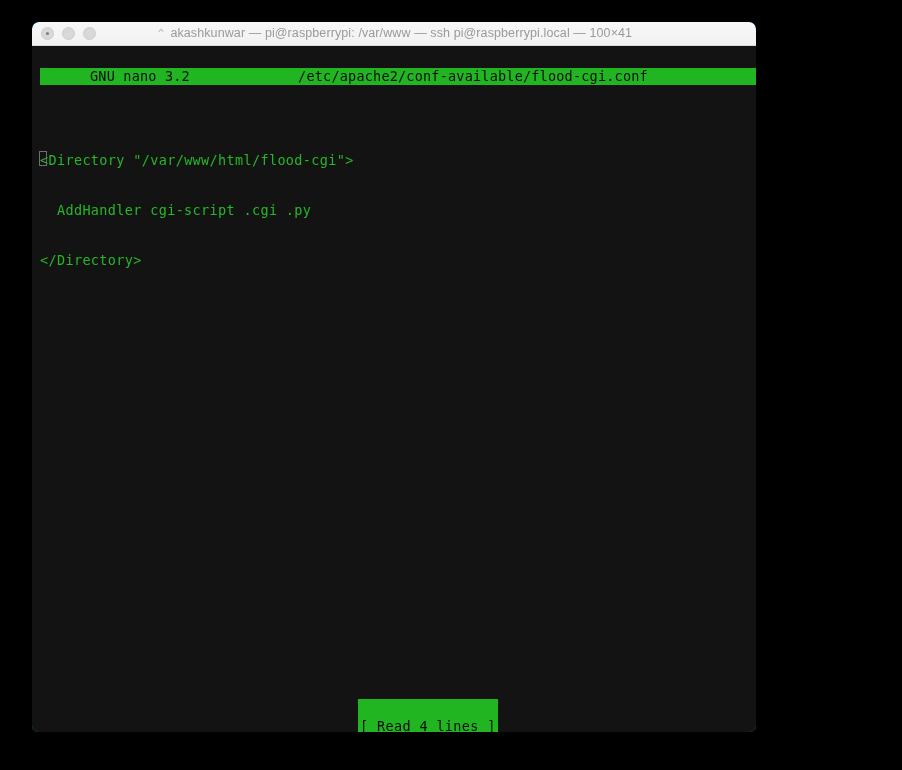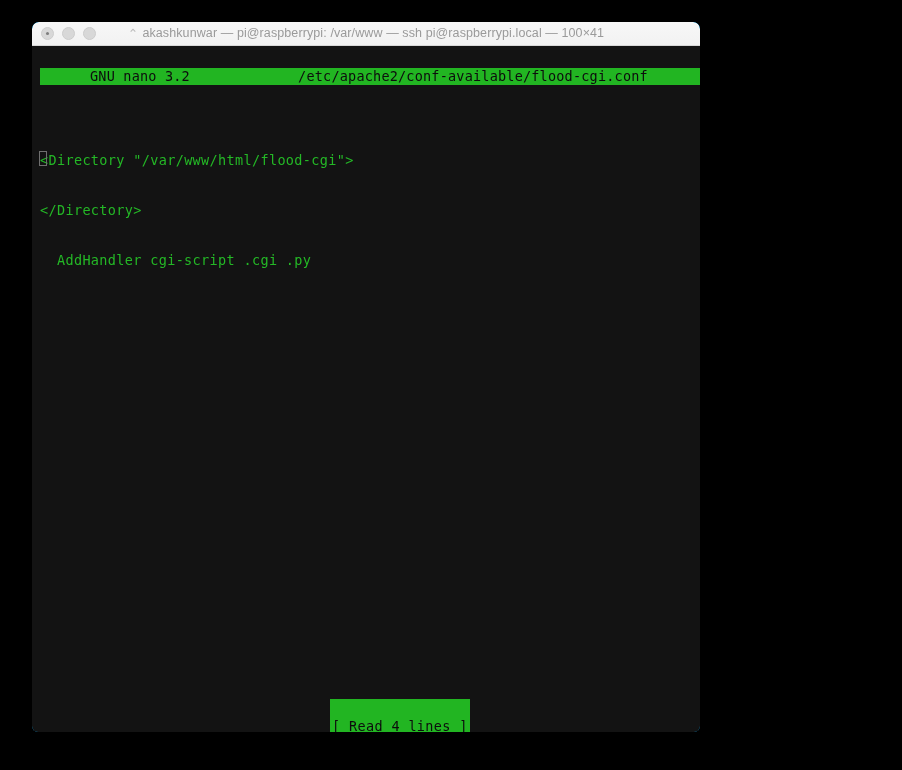--- a/index.html
+++ b/index.html
@@ -21,21 +21,21 @@
     position: absolute;
     inset: 0;
     background: #000000;
   }
 
   
   #window {
     position: absolute;
     left: 32px;
     top: 22px;
-    width: 668px;
+    width: 724px;
     height: 710px;
     border-radius: 7px 7px 6px 6px;
     overflow: hidden;
     background: #0ea5e9;
     box-shadow: 0 3px 14px rgba(0,0,0,0.55);
   }
 
   
   .titlebar {
     position: relative;
@@ -193,22 +193,22 @@
 
     <div class="term">
 
       <div class="nano-header">
         <span class="nh-left">GNU nano 3.2</span>
         <span class="nh-center">/etc/apache2/conf-available/flood-cgi.conf</span>
       </div>
 
       <div class="editor">
         <div class="line"><span class="cursor-cell">&lt;</span><span>Directory "/var/www/html/flood-cgi"&gt;</span></div>
+        <div class="line"><span>  AddHandler cgi-script .cgi .py</span></div>
         <div class="line"><span>&lt;/Directory&gt;</span></div>
-        <div class="line"><span>  AddHandler cgi-script .cgi .py</span></div>
       </div>
 
       <div class="statusline">
         <span class="msg">[ Read 4 lines ]</span>
       </div>
 
     </div>
   </div>
 </div>
 

